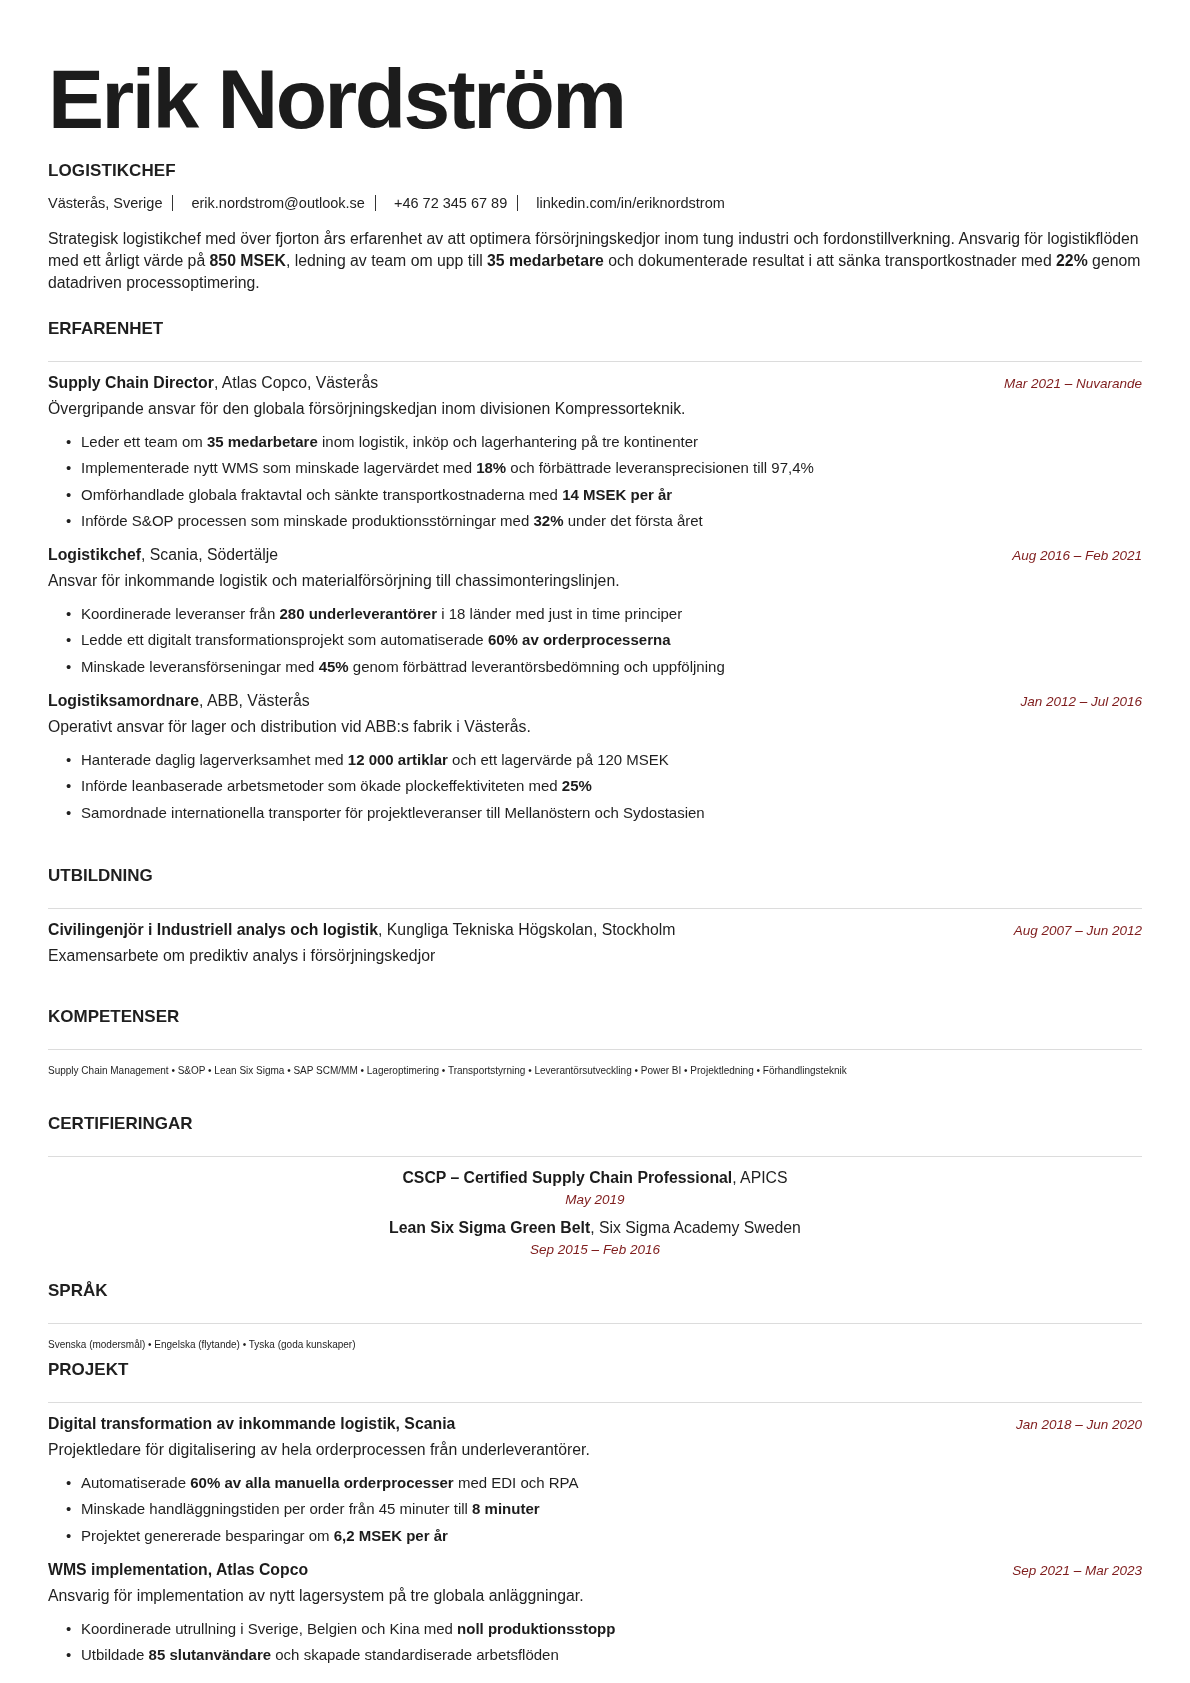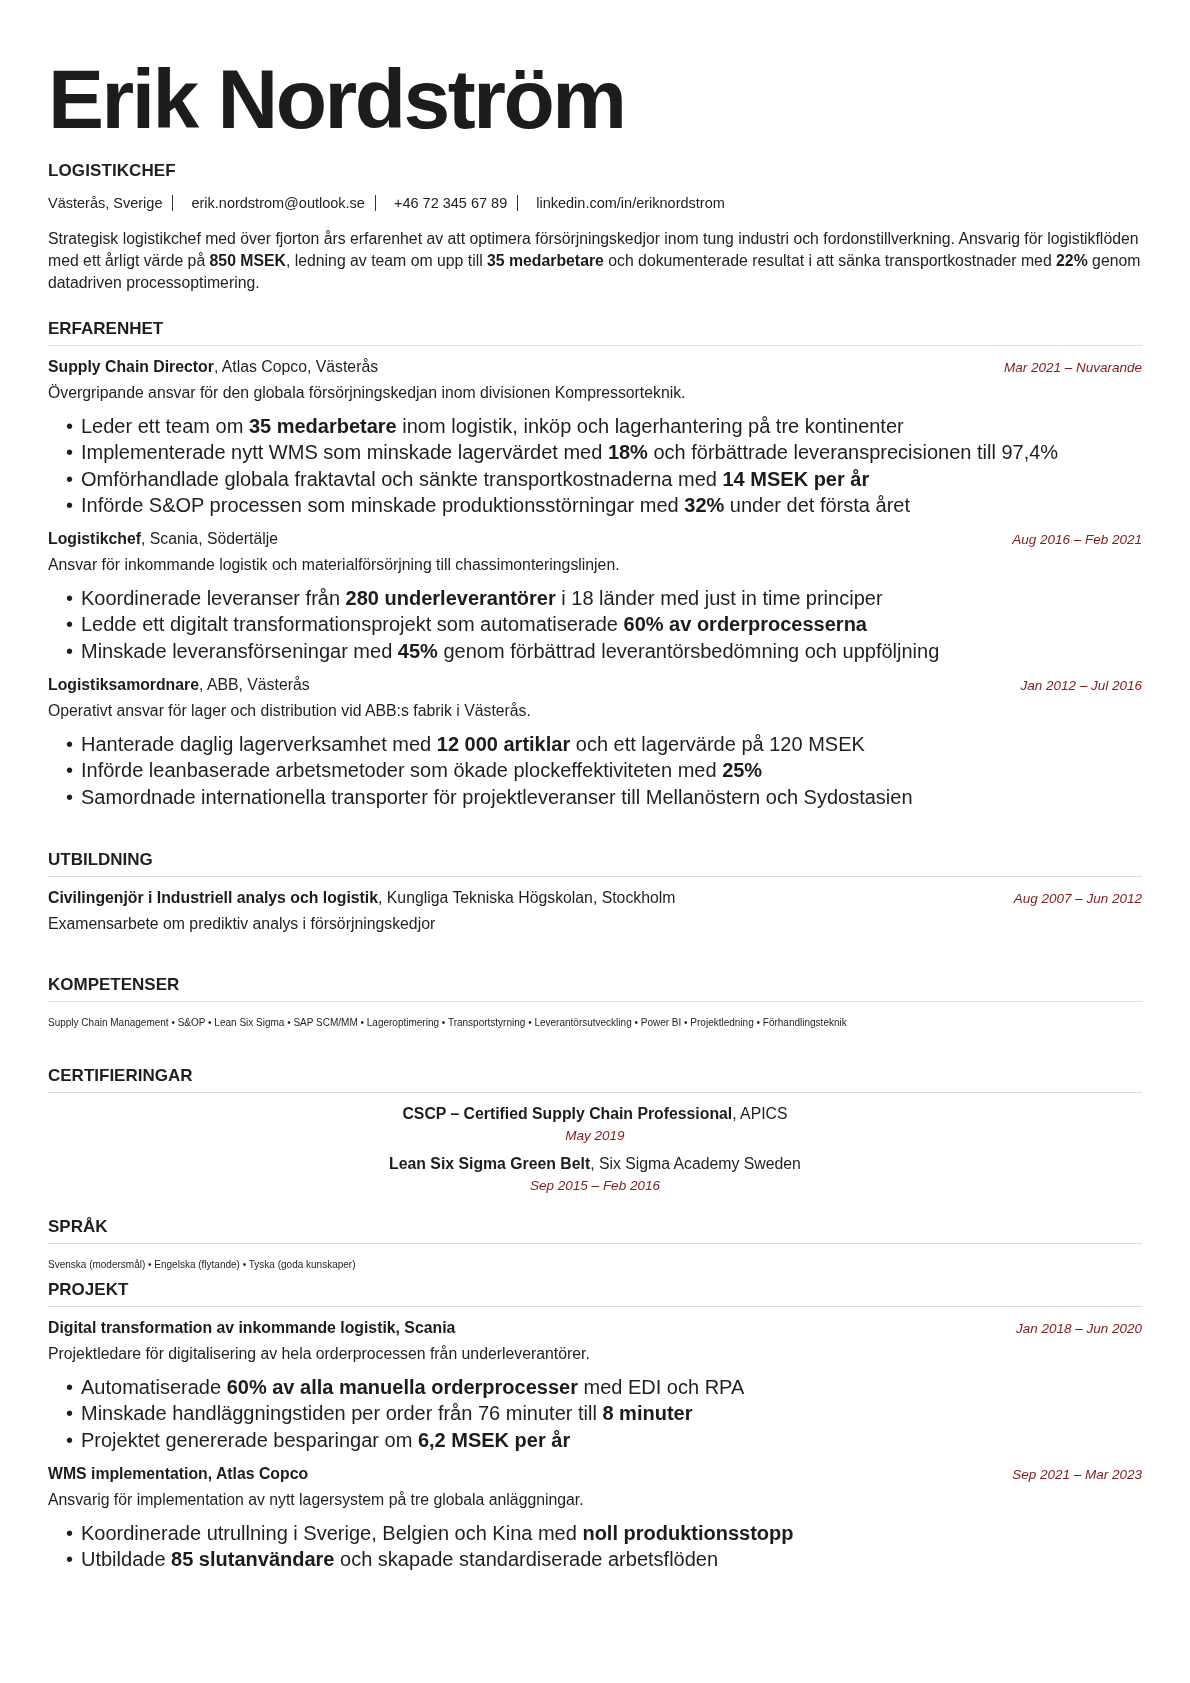--- a/index.html
+++ b/index.html
@@ -11,28 +11,28 @@
   .page { position: relative; padding: 0 48px 0 48px; }
   .name {
     font-family: "Liberation Sans", sans-serif;
     font-weight: 700; font-size: 84px; letter-spacing: -2.5px;
     color: #1c1c1c; line-height: 1; margin: 0; padding-top: 57px;
   }
   .title { font-weight: 700; font-size: 17px; margin-top: 20px; color: #1f1f1f; letter-spacing: 0.1px; }
   .contact { margin-top: 14px; font-size: 14.5px; color: #222; display: flex; align-items: center; }
   .contact .sep { display: inline-block; width: 1px; height: 16px; background: #333; margin: 0 18px 0 10px; }
   .summary { margin-top: 17px; font-size: 15.8px; line-height: 22px; color: #222; }
-  .section-title { font-weight: 700; font-size: 17px; color: #1f1f1f; padding-bottom: 6px; border-bottom: 1px solid #dcdcdc; }
+  .section-title { font-weight: 700; font-size: 17px; color: #1f1f1f; padding-bottom: 22px; border-bottom: 1px solid #dcdcdc; }
   .section { margin-top: 40px; }
   .entry { margin-top: 10px; }
   .entry-head { display: flex; justify-content: space-between; align-items: baseline; font-size: 15.8px; line-height: 22px; }
   .entry-date { font-style: italic; font-size: 13.5px; color: #7f1d1d; }
   .entry-desc { font-size: 15.8px; line-height: 22px; margin-top: 3px; }
   ul.bullets { margin: 9px 0 0 0; padding-left: 33px; list-style: none; }
-  ul.bullets li { font-size: 20px; line-height: 26.3px; position: relative; padding-left: 0; }
+  ul.bullets li { font-size: 15px; line-height: 26.3px; position: relative; padding-left: 0; }
   ul.bullets li::before { content: "•"; position: absolute; left: -15px; top: 0; }
   b { font-weight: 700; color: #1c1c1c; }
   .plain { font-size: 10px; line-height: 22px; margin-top: 10px; }
   .cert-row { display: flex; justify-content: space-between; align-items: center; font-size: 15.8px; line-height: 22px; margin-top: 8px; flex-direction: column; }
 </style>
 </head>
 <body>
 
 <div class="page">
 
@@ -132,21 +132,21 @@
     <div class="section-title">PROJEKT</div>
 
     <div class="entry">
       <div class="entry-head">
         <b>Digital transformation av inkommande logistik, Scania</b>
         <span class="entry-date">Jan 2018 – Jun 2020</span>
       </div>
       <div class="entry-desc">Projektledare för digitalisering av hela orderprocessen från underleverantörer.</div>
       <ul class="bullets">
         <li><span>Automatiserade </span><b>60% av alla manuella orderprocesser</b><span> med EDI och RPA</span></li>
-        <li><span>Minskade handläggningstiden per order från 76 minuter till </span><b>8 minuter</b><span></span></li>
+        <li><span>Minskade handläggningstiden per order från 45 minuter till </span><b>8 minuter</b><span></span></li>
         <li><span>Projektet genererade besparingar om </span><b>6,2 MSEK per år</b><span></span></li>
       </ul>
     </div>
 
     <div class="entry">
       <div class="entry-head">
         <b>WMS implementation, Atlas Copco</b>
         <span class="entry-date">Sep 2021 – Mar 2023</span>
       </div>
       <div class="entry-desc">Ansvarig för implementation av nytt lagersystem på tre globala anläggningar.</div>

